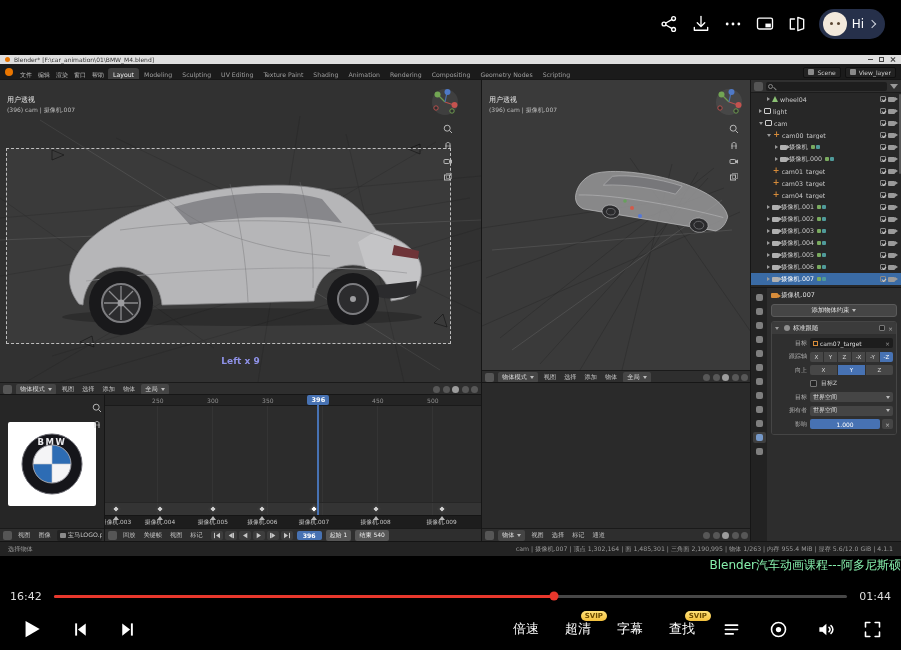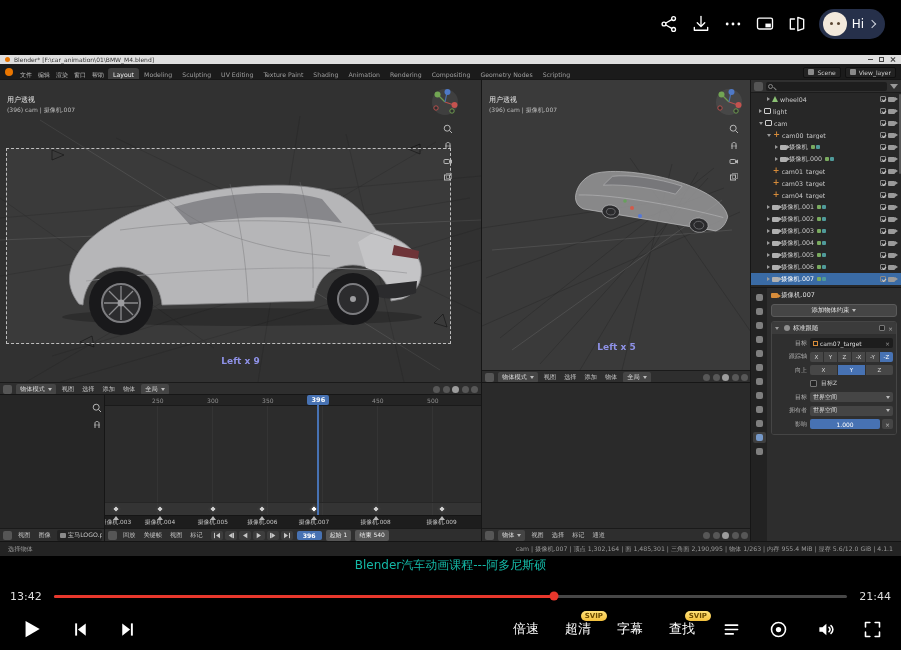--- a/index.html
+++ b/index.html
@@ -13,21 +13,21 @@
 .ti{width:20px;height:20px;display:block}
 .st{stroke:#fff;stroke-width:1.6;fill:none;stroke-linecap:round;stroke-linejoin:round}
 .pill{display:flex;align-items:center;gap:5px;background:#26304a;border-radius:16px;padding:3px 10px 3px 4px;cursor:pointer}
 .avatar{width:24px;height:24px;border-radius:50%;background:#f2e9dc;position:relative}
 .avatar::before{content:"";position:absolute;left:7px;top:10px;width:3px;height:3px;border-radius:50%;background:#5a4632;box-shadow:7px 0 0 #5a4632}
 .hi{font-size:12px;color:#fff}
 .chev-r{width:6px;height:6px;border-right:1.5px solid #cfd4dd;border-top:1.5px solid #cfd4dd;transform:rotate(45deg)}
 
 
 .video{position:absolute;left:0;top:48px;width:901px;height:532px;background:#000}
-.vcaption{position:absolute;left:0;right:0;bottom:6px;text-align:center;font-size:12px;color:#14b8a6}
+.vcaption{position:absolute;left:0;right:0;bottom:6px;text-align:right;font-size:12px;color:#86efac}
 
 
 .blender{position:absolute;left:0;top:7px;width:901px;height:501px;background:#232323;font-size:7px;color:#c8c8c8}
 .bl-title{position:absolute;left:0;top:0;width:100%;height:9px;background:#dedede;color:#333;font-size:6px;display:flex;align-items:center;padding:0 5px;gap:4px}
 .bl-logo{width:5px;height:5px;border-radius:50%;background:#ea7600;flex:none}
 .win-btns{margin-left:auto;display:flex;gap:6px;align-items:center}
 .wb-min{width:5px;height:1px;background:#444}
 .wb-max{width:5px;height:5px;border:1px solid #444}
 .wb-close{position:relative;width:6px;height:6px}
 .wb-close::before,.wb-close::after{content:"";position:absolute;left:0;top:2.5px;width:6px;height:1px;background:#444}
@@ -431,41 +431,52 @@
                 </svg>
               <svg class="vpico" viewBox="0 0 10 10">
                   <rect x="1" y="3.5" width="5.5" height="4" rx="0.8" fill="none" stroke="#cfcfcf"></rect>
                   <path d="M6.5 5 9 3.5v4L6.5 6.5z" fill="#cfcfcf"></path>
                 </svg>
               <svg class="vpico" viewBox="0 0 10 10">
                   <rect x="1.5" y="3" width="5" height="5" fill="none" stroke="#cfcfcf"></rect>
                   <rect x="3.5" y="1.5" width="5" height="5" fill="none" stroke="#8f8f8f"></rect>
                 </svg>
             </div>
-            <div class="screencast" style="bottom:18px">Left x 5</div>
           </div>
           <div class="ed-header">
               <i class="edtype"></i>
               <span class="hdr-drop">物体模式<i class="chev"></i></span>
               <span class="hdr-menu">视图</span>
               <span class="hdr-menu">选择</span>
               <span class="hdr-menu">添加</span>
               <span class="hdr-menu">物体</span>
               <span class="hdr-drop">全局<i class="chev"></i></span>
               <span class="hdr-right">
                 <i class="tog"></i>
                 <i class="tog"></i>
                 <i class="tog on"></i>
                 <i class="tog"></i>
                 <i class="tog"></i>
               </span>
             </div>
         </div>
 
         <div class="ed imgedit">
+          <div class="bmwcard">
+            <svg viewBox="0 0 64 64" width="64" height="64">
+              <circle cx="32" cy="32" r="30" fill="#15151a"></circle>
+              <circle cx="32" cy="32" r="30" fill="none" stroke="#6a6a72" stroke-width="1"></circle>
+              <text x="32" y="12.5" text-anchor="middle" font-size="8.5" font-weight="bold" fill="#e9e9ec" letter-spacing="1.5">BMW</text>
+              <circle cx="32" cy="32" r="19" fill="#f4f4f6"></circle>
+              <path d="M32 32 L32 13 A19 19 0 0 1 51 32 Z" fill="#2d6cb4"></path>
+              <path d="M32 32 L32 51 A19 19 0 0 1 13 32 Z" fill="#2d6cb4"></path>
+              <path d="M13 32h38M32 13v38" stroke="#c9c9cf" stroke-width="0.6"></path>
+              <circle cx="32" cy="32" r="19" fill="none" stroke="#9a9aa2" stroke-width="1"></circle>
+            </svg>
+          </div>
           <div class="vpicons" style="right:3px;top:8px">
             <svg class="vpico" viewBox="0 0 10 10">
                 <circle cx="4.2" cy="4.2" r="3" fill="none" stroke="#cfcfcf"></circle>
                 <line x1="6.5" y1="6.5" x2="9" y2="9" stroke="#cfcfcf"></line>
               </svg>
             <svg class="vpico" viewBox="0 0 10 10">
                 <path d="M3 9V4c0-2 4-2 4 0v5" fill="none" stroke="#cfcfcf"></path>
                 <path d="M2 6h6" stroke="#cfcfcf" opacity=".6"></path>
               </svg>
           </div>
@@ -923,26 +934,26 @@
         <span>选择物体</span>
         <span class="st-right">cam | 摄像机.007 | 顶点 1,302,164 | 面 1,485,301 | 三角面 2,190,995 | 物体 1/263 | 内存 955.4 MiB | 显存 5.6/12.0 GiB | 4.1.1</span>
       </div>
 
     </div>
 
     <div class="vcaption">Blender汽车动画课程---阿多尼斯硕</div>
   </div>
 
   <div class="progress-row">
-    <span class="ptime">13:42</span>
+    <span class="ptime">16:42</span>
     <div class="ptrack">
       <div class="pfill" style="width: 63%;"></div>
       <div class="phandle" style="left: 63%;"></div>
     </div>
-    <span class="ptime">21:44</span>
+    <span class="ptime">01:44</span>
   </div>
 
   <div class="controls">
     <span class="ctl">
       <svg class="bigplay" viewBox="0 0 24 24">
           <path d="M7 4.5 20 12 7 19.5z" fill="#fff"></path>
         </svg>
     </span>
     <span class="ctl">
       <svg class="cicon" viewBox="0 0 24 24">

